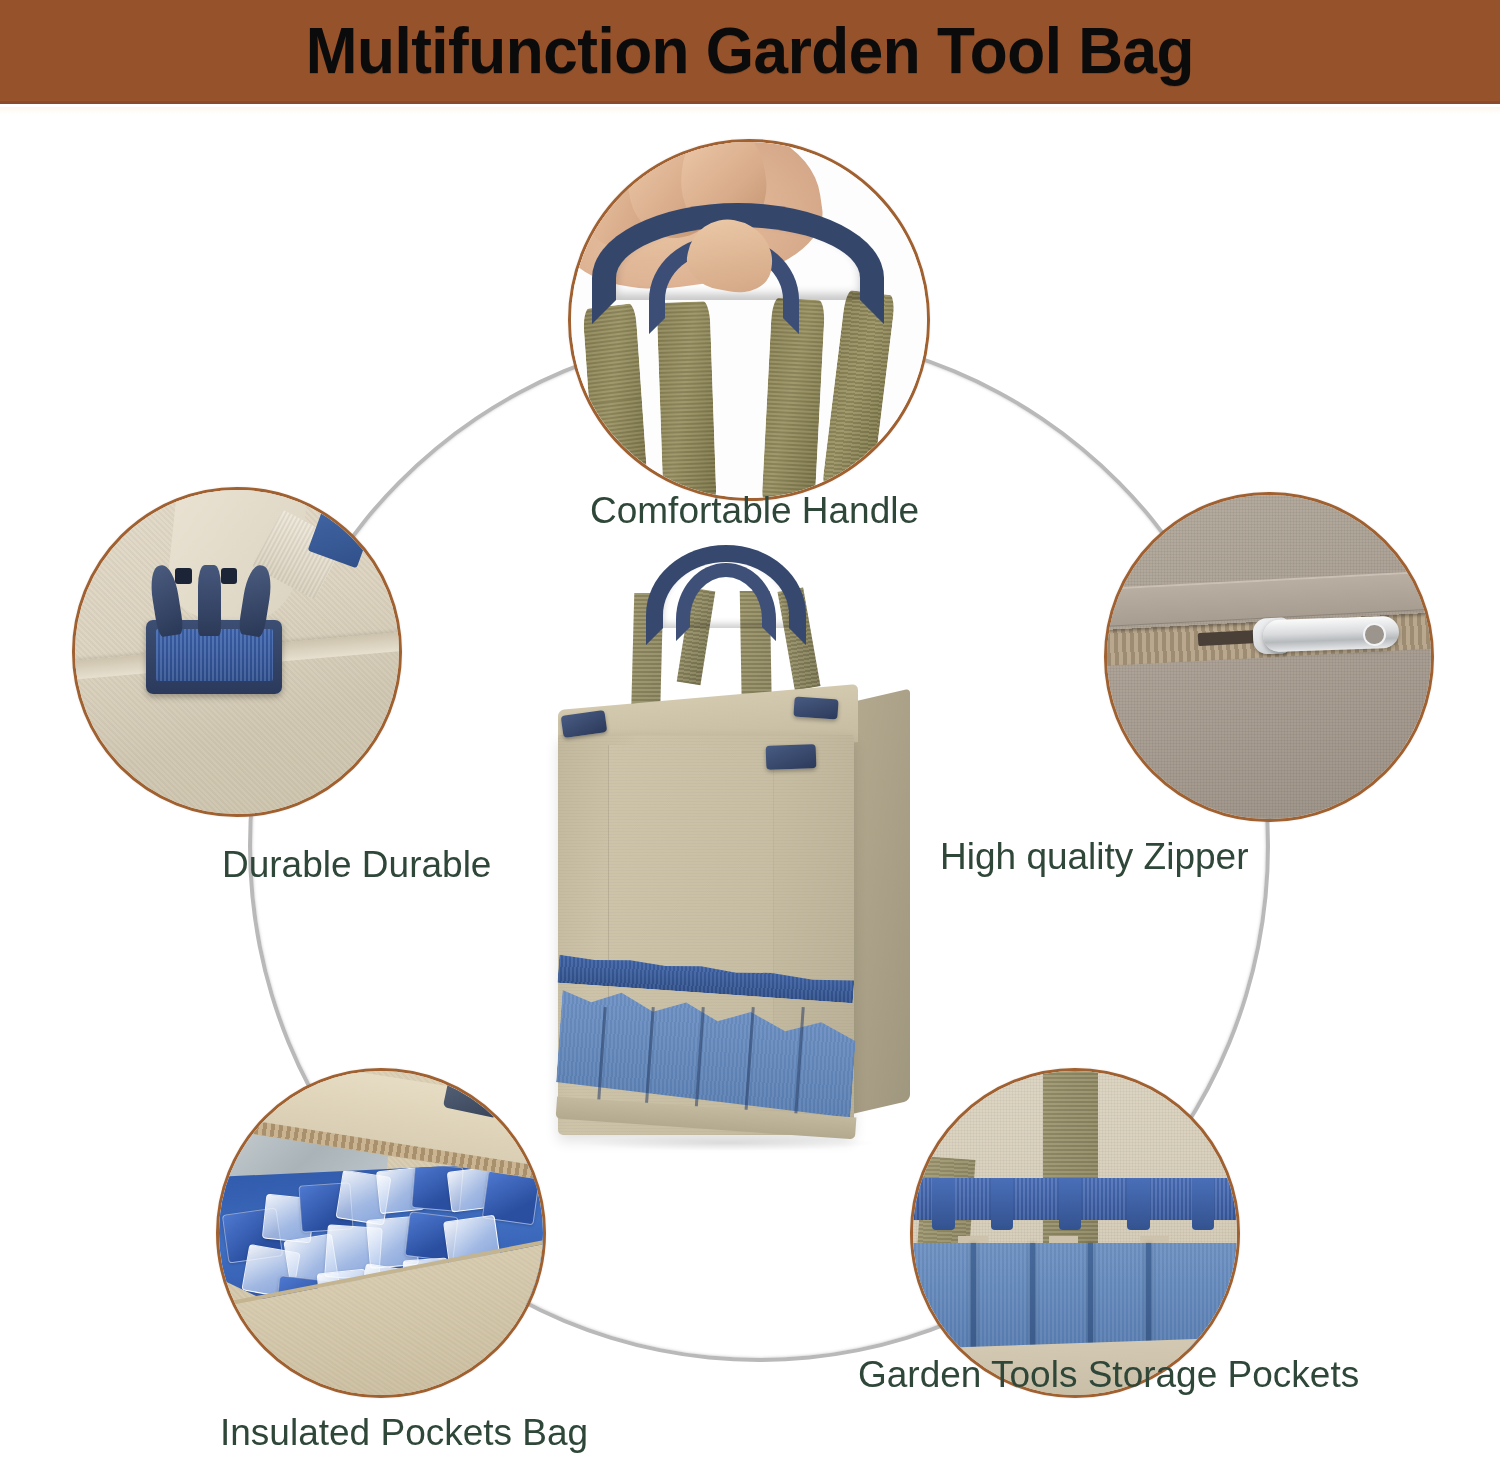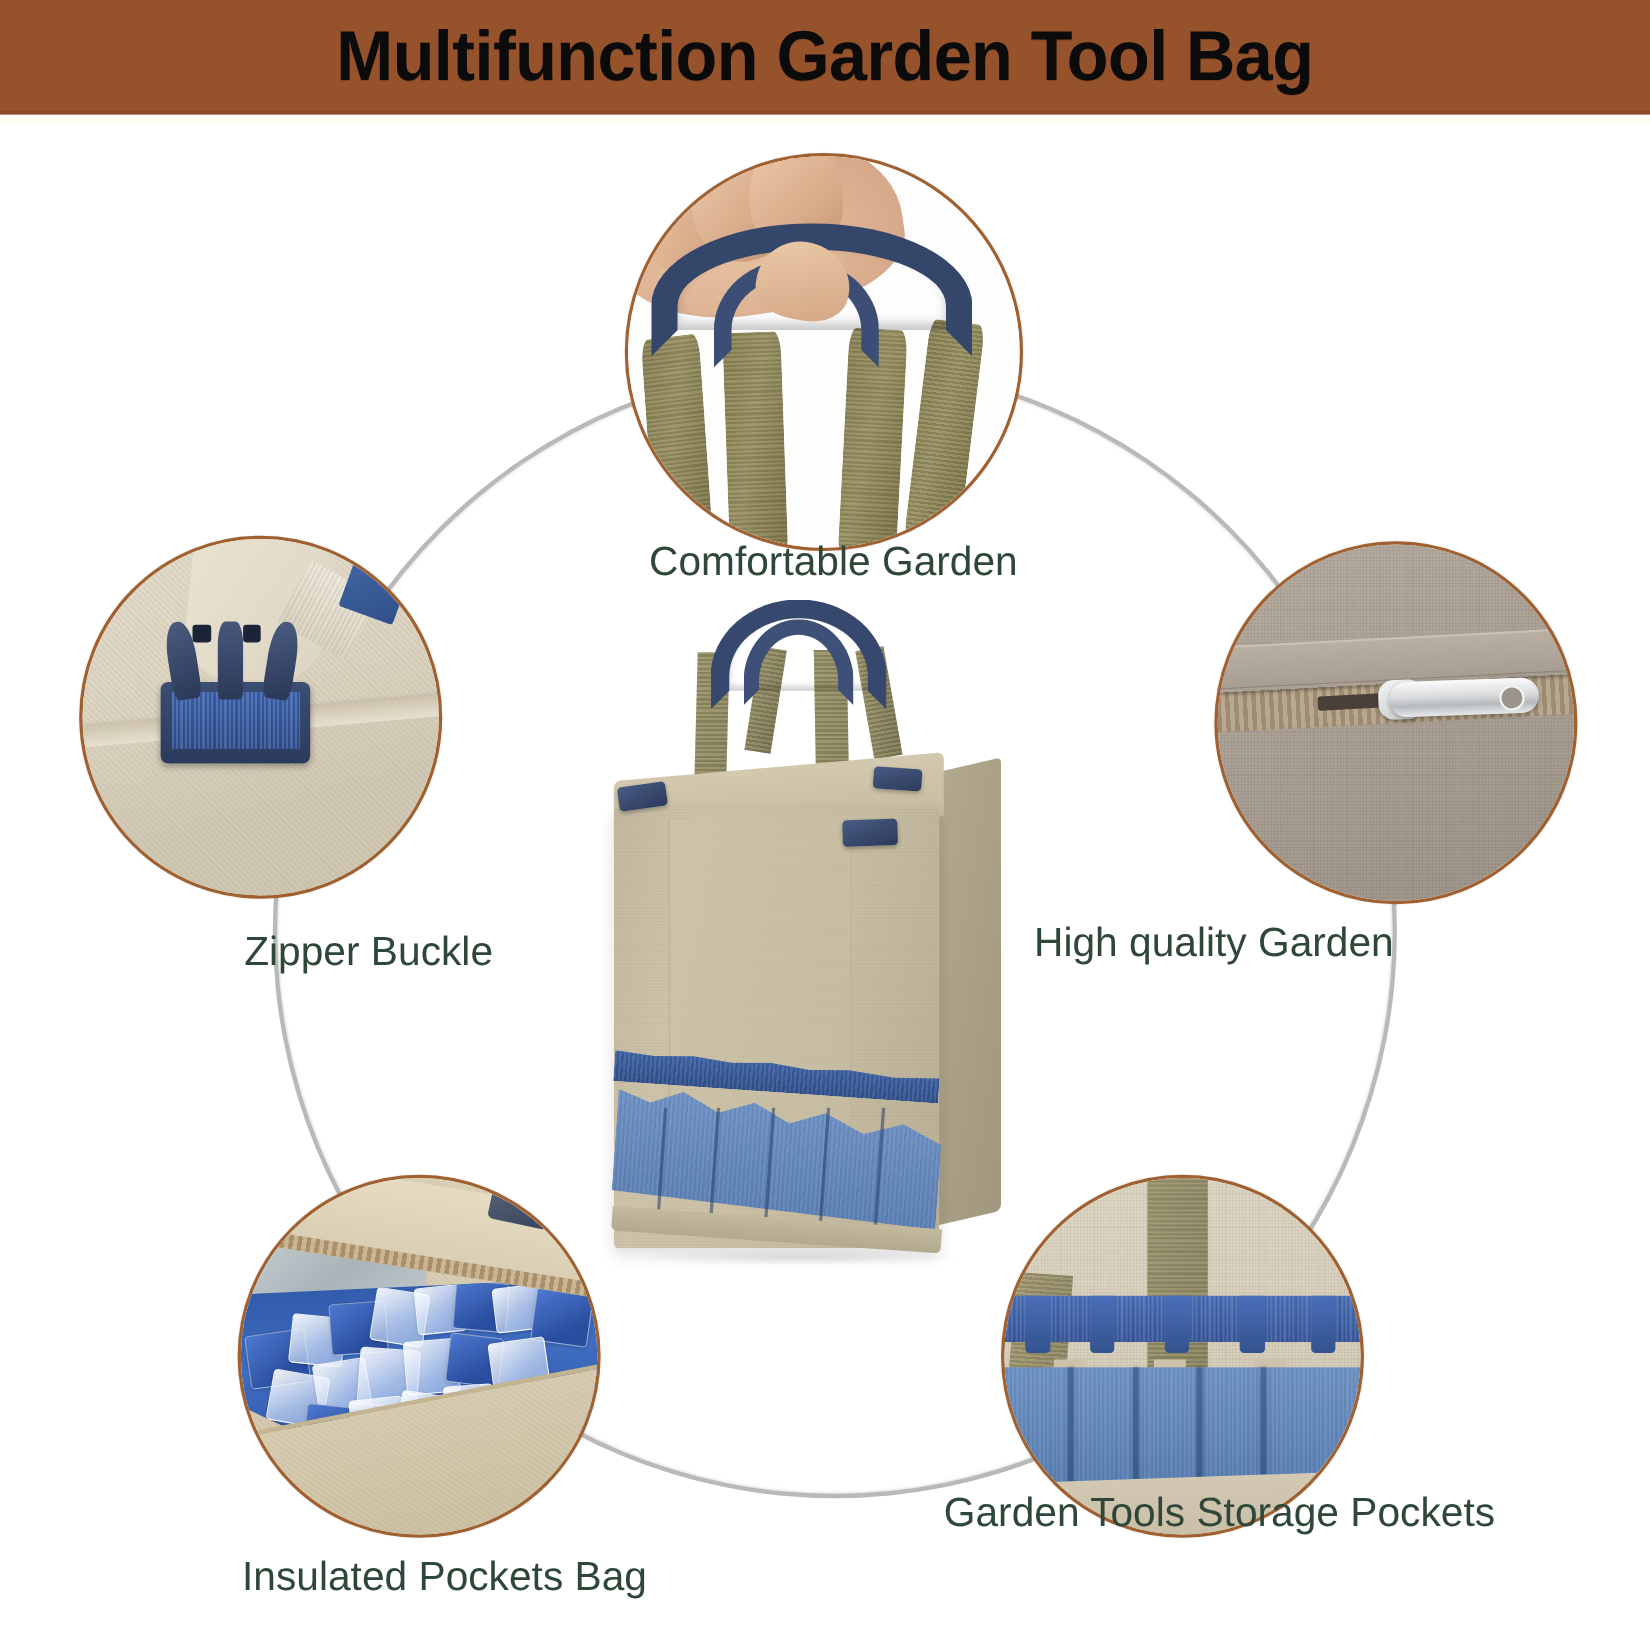--- a/index.html
+++ b/index.html
@@ -485,52 +485,52 @@
     <div class="finger f3"></div>
     <div class="webbing w1"></div>
     <div class="webbing w2"></div>
     <div class="webbing w3"></div>
     <div class="webbing w4"></div>
     <div class="handle-navy"></div>
     <div class="handle-navy2"></div>
     <div class="thumb"></div>
   </div>
 </div>
-<div class="callout-label" id="label-handle">Comfortable Garden</div>
+<div class="callout-label" id="label-handle">Comfortable Handle</div>
 
 <div class="callout" id="callout-buckle">
   <div class="circle-photo">
     <div class="ph-buckle-bg"></div>
     <div class="bk-fold"></div>
     <div class="bk-seam"></div>
     <div class="bk-strap-tan"></div>
     <div class="bk-blue-corner"></div>
     <div class="bk-body"></div>
     <div class="bk-webbing-blue"></div>
     <div class="bk-prong pl"></div>
     <div class="bk-prong pr"></div>
     <div class="bk-center"></div>
     <div class="bk-slot s1"></div>
     <div class="bk-slot s2"></div>
   </div>
 </div>
-<div class="callout-label" id="label-buckle">Zipper Buckle</div>
+<div class="callout-label" id="label-buckle">Durable Durable</div>
 
 <div class="callout" id="callout-zipper">
   <div class="circle-photo">
     <div class="ph-zip-bg"></div>
     <div class="zip-flap"></div>
     <div class="zip-track"></div>
     <div class="zip-gap"></div>
     <div class="zip-slider"></div>
     <div class="zip-pull"></div>
     <div class="zip-pull-hole"></div>
   </div>
 </div>
-<div class="callout-label" id="label-zipper">High quality Garden</div>
+<div class="callout-label" id="label-zipper">High quality Zipper</div>
 
 <div class="callout" id="callout-cooler">
   <div class="circle-photo">
     <div class="ph-cool-bg"></div>
     <div class="cool-foil"></div>
     <div class="cool-interior">
       <div class="ice dk" style="left:2%;top:26%;width:17%;height:26%;transform:rotate(-8deg);"></div>
       <div class="ice" style="left:14%;top:18%;width:15%;height:24%;transform:rotate(6deg);"></div>
       <div class="ice dk" style="left:25%;top:12%;width:16%;height:25%;transform:rotate(-4deg);"></div>
       <div class="ice" style="left:37%;top:6%;width:15%;height:26%;transform:rotate(9deg);"></div>

